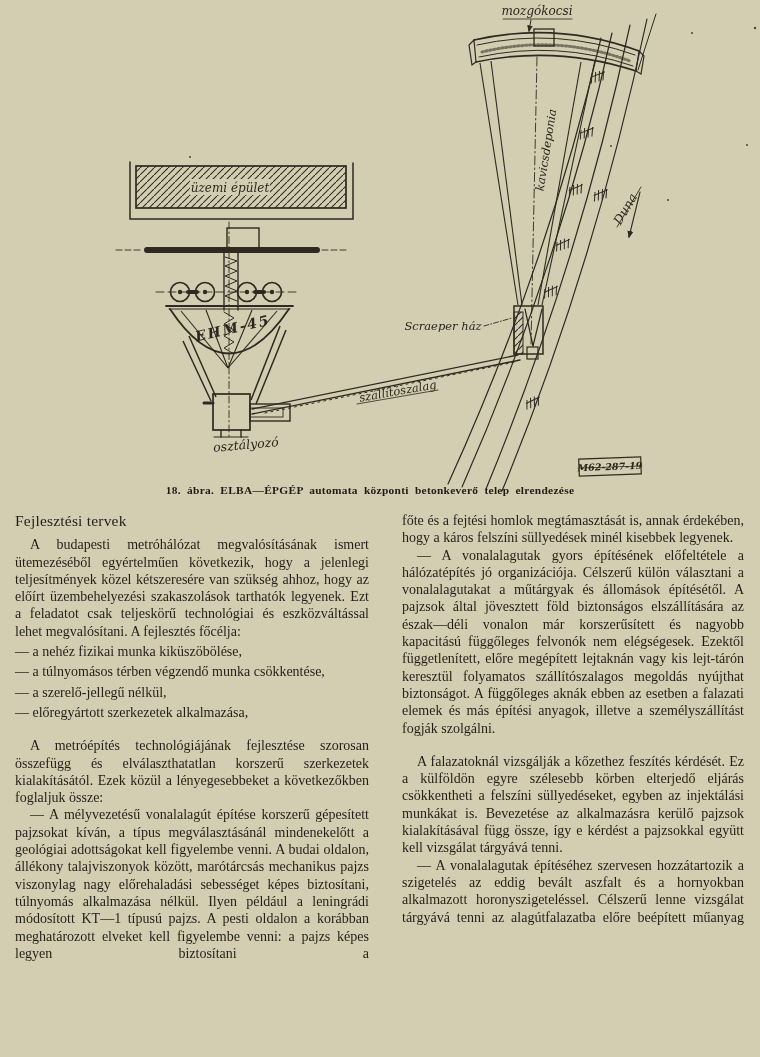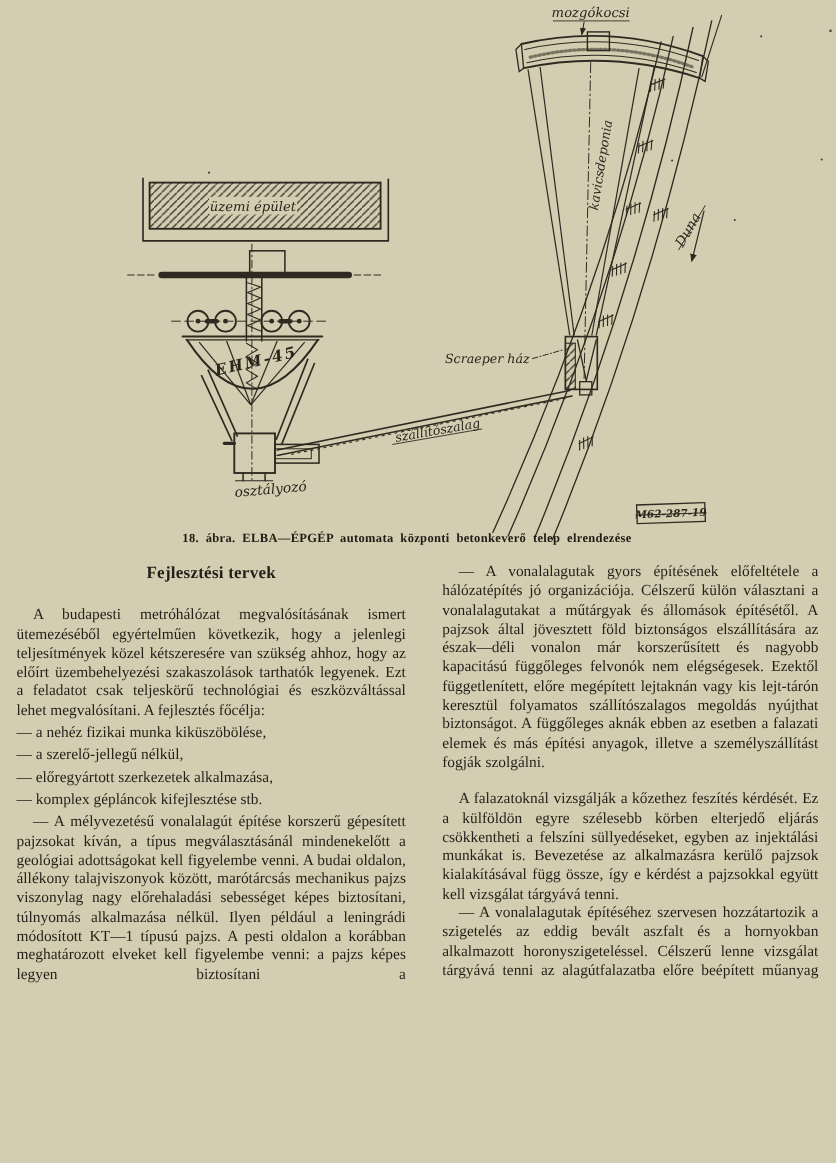--- a/index.html
+++ b/index.html
@@ -15,21 +15,21 @@
   svg text{fill:#2a261d;stroke:none;font-family:"DejaVu Serif", serif;font-style:italic;}
   
   .caption{
     position:absolute;top:484px;left:0;width:740px;text-align:center;
     font-weight:bold;font-size:11.4px;letter-spacing:.3px;word-spacing:3px;color:#1f1c15;
   }
   
   .col{position:absolute;top:512px;font-size:14px;line-height:17.3px;text-align:justify;color:#221f18;}
   .col-left{left:15px;width:354px;}
   .col-right{left:402px;width:342px;}
-  .heading{text-align:center;font-weight:bold;font-size:15.5px;margin:0 0 22px 0;letter-spacing:.2px;}
+  .heading{font-weight:normal;font-size:15.5px;margin:0 0 7px 0;letter-spacing:.2px;}
   .col p{margin:0;}
   .col p.para{text-indent:15px;}
   .col p.cont{text-indent:0;}
   .col p.list{padding-left:30px;text-indent:-30px;margin:3px 0;}
   .col p.gap{margin-top:16px;}
   .col p.flush{text-align-last:justify;}
   .it{}
 </style>
 </head>
 <body>
@@ -193,28 +193,30 @@
     </g>
   </svg>
 
   <div class="caption">18. ábra. ELBA—ÉPGÉP automata központi betonkeverő telep elrendezése</div>
 
   <div class="col col-left">
     <h2 class="heading">Fejlesztési tervek</h2>
     <div>
         <p class="para"><span>A budapesti metróhálózat megvalósításának ismert ütemezéséből egyértelműen következik, hogy a jelenlegi teljesítmények közel kétszeresére van szükség ahhoz, hogy az előírt üzembehelyezési szakaszolások tarthatók legyenek. Ezt a feladatot csak teljeskörű technológiai és eszközváltással lehet megvalósítani. A fejlesztés főcélja:</span></p>
         <p class="list"><span>— a nehéz fizikai munka kiküszöbölése,</span></p>
+        <p class="list"><span>— a túlnyomásos térben végzendő munka csökkentése,</span></p>
         <p class="list"><span>— a szerelő-jellegű nélkül,</span></p>
         <p class="list"><span>— előregyártott szerkezetek alkalmazása,</span></p>
-        <p class="list"><span>— komplex gépláncok kifejlesztése stb.</span></p>
+        <p class="para gap"><span>A metróépítés technológiájának fejlesztése szorosan összefügg és elválaszthatatlan korszerű szerkezetek kialakításától. Ezek közül a lényegesebbeket a következőkben foglaljuk össze:</span></p>
         <p class="para flush"><span>— A mélyvezetésű </span><span class="it">vonalalagút</span><span> építése korszerű gépesített pajzsokat kíván, a típus megválasztásánál mindenekelőtt a geológiai adottságokat kell figyelembe venni. A budai oldalon, állékony talajviszonyok között, marótárcsás mechanikus pajzs viszonylag nagy előrehaladási sebességet képes biztosítani, túlnyomás alkalmazása nélkül. Ilyen például a leningrádi módosított KT—1 típusú pajzs. A pesti oldalon a korábban meghatározott elveket kell figyelembe venni: a pajzs képes legyen biztosítani a</span></p>
       </div>
   </div>
 
   <div class="col col-right">
     <div>
+        <p class="cont"><span>főte és a fejtési homlok megtámasztását is, annak érdekében, hogy a káros felszíni süllyedések minél kisebbek legyenek.</span></p>
         <p class="para"><span>— A vonalalagutak gyors építésének előfeltétele a hálózatépítés jó </span><span class="it">organizációja</span><span>. Célszerű külön választani a vonalalagutakat a műtárgyak és állomások építésétől. A pajzsok által jövesztett föld biztonságos elszállítására az észak—déli vonalon már korszerűsített és nagyobb kapacitású függőleges felvonók nem elégségesek. Ezektől függetlenített, előre megépített lejtaknán vagy kis lejt-tárón keresztül folyamatos szállítószalagos megoldás nyújthat biztonságot. A függőleges aknák ebben az esetben a falazati elemek és más építési anyagok, illetve a személyszállítást fogják szolgálni.</span></p>
         <p class="para gap"><span>A falazatoknál vizsgálják a kőzethez feszítés kérdését. Ez a külföldön egyre szélesebb körben elterjedő eljárás csökkentheti a felszíni süllyedéseket, egyben az injektálási munkákat is. Bevezetése az alkalmazásra kerülő pajzsok kialakításával függ össze, így e kérdést a pajzsokkal együtt kell vizsgálat tárgyává tenni.</span></p>
         <p class="para flush"><span>— A vonalalagutak építéséhez szervesen hozzátartozik a </span><span class="it">szigetelés</span><span> az eddig bevált aszfalt és a hornyokban alkalmazott horonyszigeteléssel. Célszerű lenne vizsgálat tárgyává tenni az alagútfalazatba előre beépített műanyag</span></p>
       </div>
   </div>
 
 </div>
 
 </body></html>

